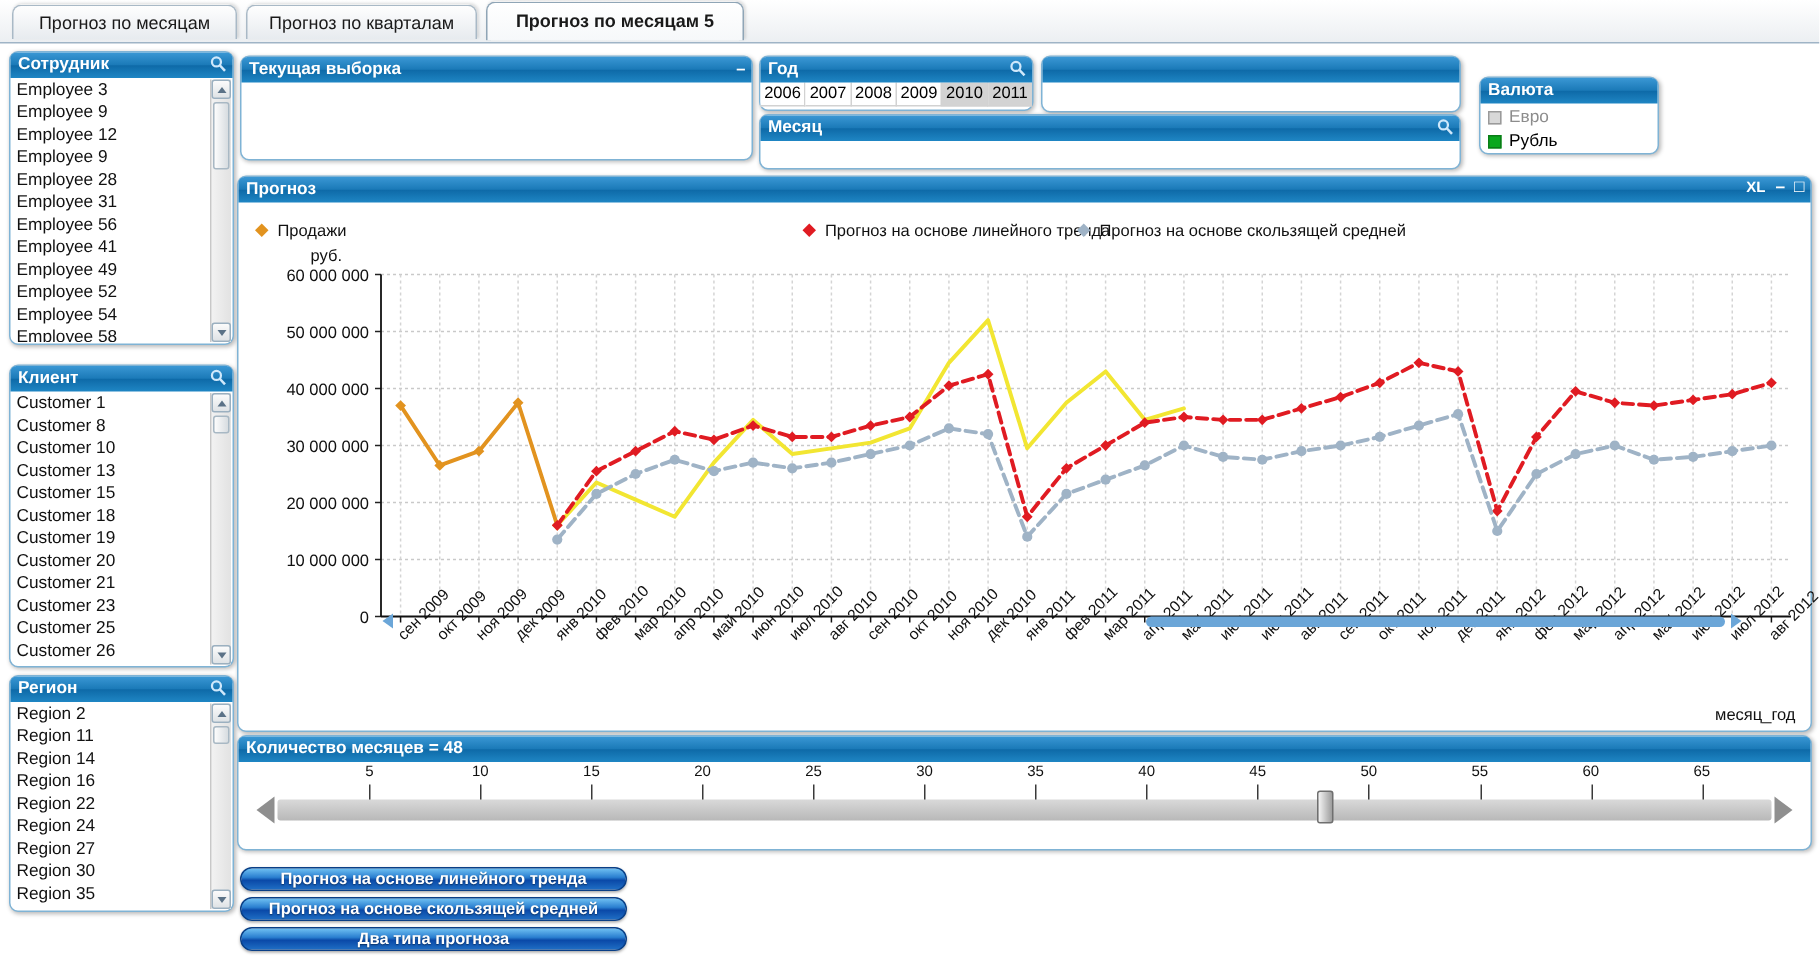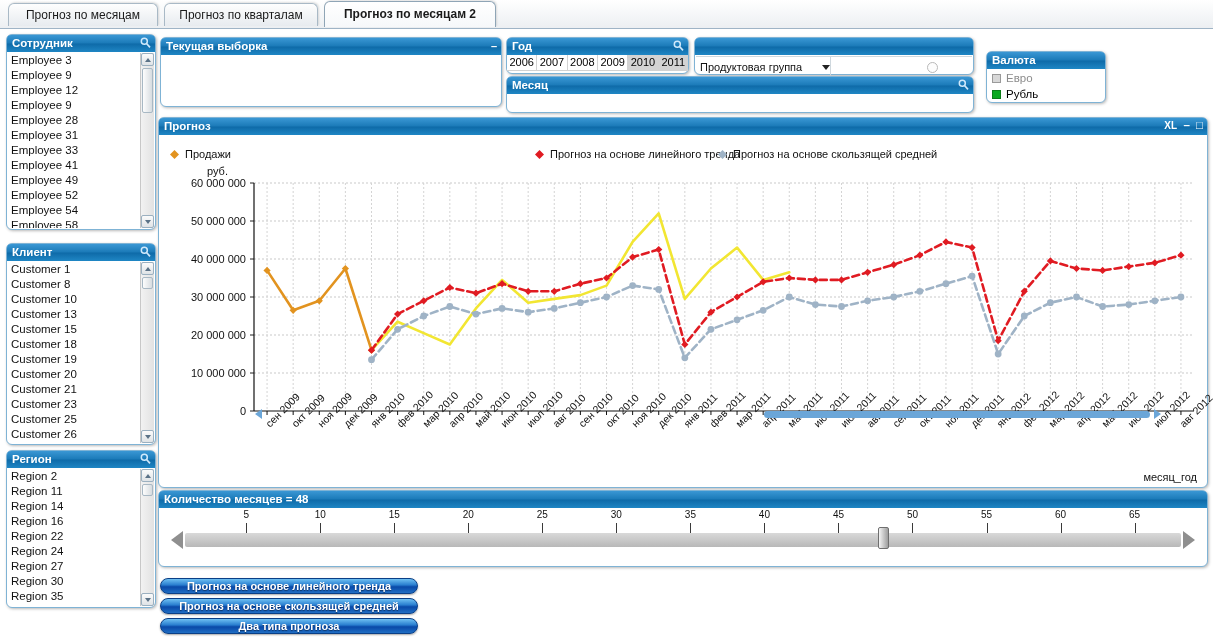--- a/index.html
+++ b/index.html
@@ -100,41 +100,41 @@
     background:linear-gradient(#6fc0f2 0%,#2a7fd0 42%,#0a49a8 56%,#1f6ec4 100%);
     border:1px solid #0a3f86;box-shadow:0 1px 2px rgba(0,0,0,.35);box-sizing:border-box;
     text-shadow:0 1px 1px rgba(0,0,0,.45);}
 </style>
 </head>
 <body>
 
 <div class="tabbar">
   <div class="tab" style="left:164px;width:154px;">Прогноз по кварталам</div>
   <div class="tab" style="left:8px;width:150px;">Прогноз по месяцам</div>
-  <div class="tab active" style="left:324px;width:172px;">Прогноз по месяцам 2</div>
+  <div class="tab active" style="left:324px;width:172px;">Прогноз по месяцам 5</div>
 </div>
 
 <div class="panel" style="left:6px;top:34px;width:150px;height:196px;">
   <div class="ptitle">
     <span>Сотрудник</span>
     <span class="srch">
       <svg width="11" height="11" viewBox="0 0 11 11">
           <circle cx="4.3" cy="4.3" r="3" fill="none" stroke="#cfe8fb" stroke-width="1.5"></circle>
           <line x1="6.5" y1="6.5" x2="10" y2="10.3" stroke="#cfe8fb" stroke-width="1.7"></line>
         </svg>
     </span>
   </div>
   <div class="plist">
     <div class="row">Employee 3</div>
     <div class="row">Employee 9</div>
     <div class="row">Employee 12</div>
     <div class="row">Employee 9</div>
     <div class="row">Employee 28</div>
     <div class="row">Employee 31</div>
-    <div class="row">Employee 33</div>
+    <div class="row">Employee 56</div>
     <div class="row">Employee 41</div>
     <div class="row">Employee 49</div>
     <div class="row">Employee 52</div>
     <div class="row">Employee 54</div>
     <div class="row">Employee 58</div>
   </div>
   <div class="sb">
     <div class="sbbtn up">
         <i></i>
       </div>
@@ -235,27 +235,20 @@
     <div class="cell">2007</div>
     <div class="cell">2008</div>
     <div class="cell">2009</div>
     <div class="cell sel">2010</div>
     <div class="cell sel">2011</div>
   </div>
 </div>
 
 <div class="panel" style="left:694px;top:37px;width:280px;height:38px;">
   <div class="ptitle"></div>
-  <div class="pgbar">
-    <div class="pgsel">Продуктовая группа</div>
-    <div class="pgcaret"></div>
-    <div class="pgdiv">
-      <div class="pgcirc"></div>
-    </div>
-  </div>
 </div>
 
 <div class="panel" style="left:506px;top:76px;width:468px;height:37px;">
   <div class="ptitle">
     <span>Месяц</span>
     <span class="srch">
       <svg width="11" height="11" viewBox="0 0 11 11">
           <circle cx="4.3" cy="4.3" r="3" fill="none" stroke="#cfe8fb" stroke-width="1.5"></circle>
           <line x1="6.5" y1="6.5" x2="10" y2="10.3" stroke="#cfe8fb" stroke-width="1.7"></line>
         </svg>

